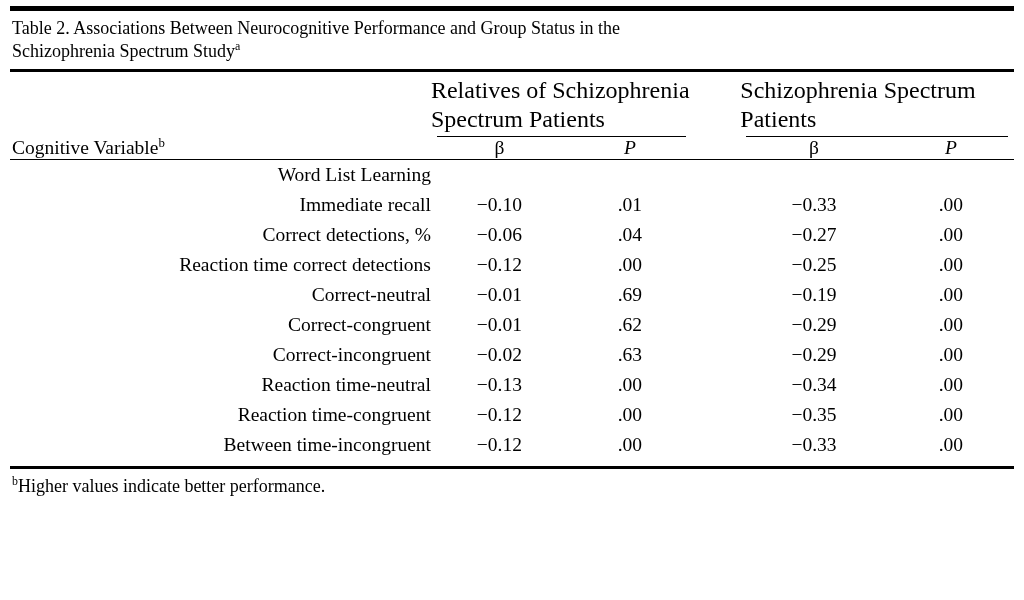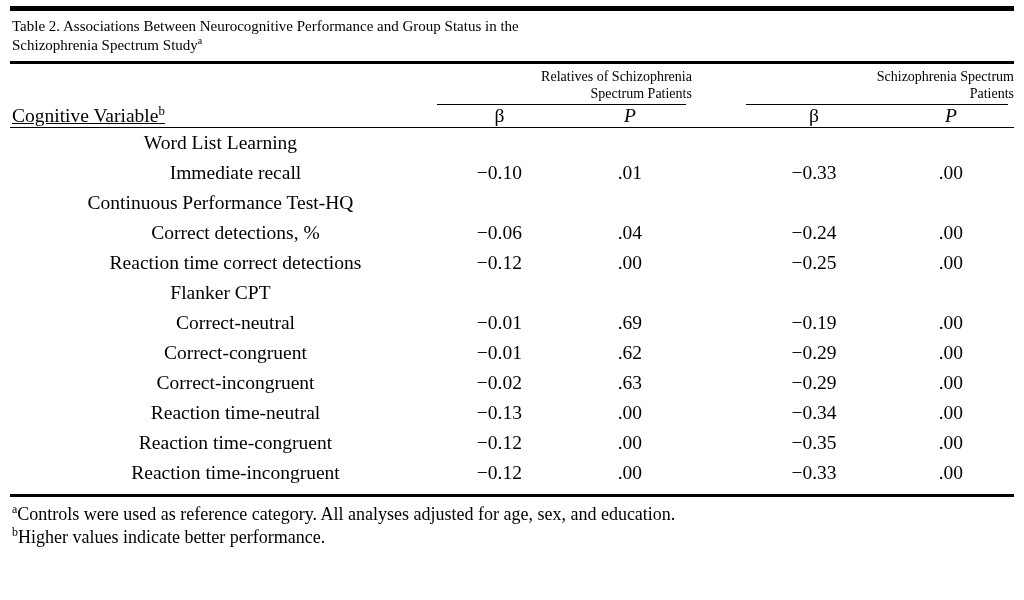--- a/index.html
+++ b/index.html
@@ -28,21 +28,21 @@
   }
   .rule-thin {
     height: 1px;
     background: #000000;
   }
   .rule-mid {
     height: 3px;
     background: #000000;
   }
   .title {
-    font-size: 15px;
+    font-size: 18px;
     line-height: 1.28;
     padding: 6px 2px 6px 2px;
     font-family: "Liberation Serif", serif;
   }
   .title sup {
     font-size: 0.66em;
     vertical-align: super;
     line-height: 0;
   }
   table.tbl {
@@ -57,54 +57,53 @@
     vertical-align: bottom;
   }
   col.c-var   { width: 400px; }
   col.c-b1    { width: 130px; }
   col.c-p1    { width: 118px; }
   col.c-gap   { width: 46px; }
   col.c-b2    { width: 140px; }
   col.c-p2    { width: 120px; }
 
   .grp-head {
-    text-align: right;
-    font-size: 14px;
+    text-align: left;
+    font-size: 24px;
     line-height: 1.22;
     padding-bottom: 2px;
   }
   .grp-rule {
     height: 1px;
     background: #000000;
     margin: 1px 6px 0 6px;
   }
   .subhead-row td {
     text-align: center;
     padding-top: 5px;
     padding-bottom: 5px;
   }
   .subhead-row td.varhead {
     text-align: left;
     padding-left: 2px;
-    text-decoration: underline;
   }
   .varhead sup, .footnote sup {
     font-size: 0.66em;
     vertical-align: super;
     line-height: 0;
   }
   .ital { font-style: italic; }
 
   tr.data td {
     padding-top: 3.5px;
     padding-bottom: 3.5px;
     line-height: 1.18;
   }
   td.label {
-    text-align: center;
+    text-align: right;
     padding-left: 2px;
   }
   td.label.indent {
     padding-left: 30px;
   }
   td.num {
     text-align: center;
   }
   .footnotes {
     font-size: 18px;
@@ -194,50 +193,34 @@
       </tr>
       <tr class="data">
         <td class="label indent">Immediate recall</td>
         <td class="num">−0.10</td>
         <td class="num">.01</td>
         <td></td>
         <td class="num">−0.33</td>
         <td class="num">.00</td>
       </tr>
       <tr class="data">
-        <td class="label">Continuous Performance Test-HQ</td>
-        <td class="num"></td>
-        <td class="num"></td>
-        <td></td>
-        <td class="num"></td>
-        <td class="num"></td>
-      </tr>
-      <tr class="data">
         <td class="label indent">Correct detections, %</td>
         <td class="num">−0.06</td>
         <td class="num">.04</td>
         <td></td>
-        <td class="num">−0.24</td>
+        <td class="num">−0.27</td>
         <td class="num">.00</td>
       </tr>
       <tr class="data">
         <td class="label indent">Reaction time correct detections</td>
         <td class="num">−0.12</td>
         <td class="num">.00</td>
         <td></td>
         <td class="num">−0.25</td>
         <td class="num">.00</td>
-      </tr>
-      <tr class="data">
-        <td class="label">Flanker CPT</td>
-        <td class="num"></td>
-        <td class="num"></td>
-        <td></td>
-        <td class="num"></td>
-        <td class="num"></td>
       </tr>
       <tr class="data">
         <td class="label indent">Correct-neutral</td>
         <td class="num">−0.01</td>
         <td class="num">.69</td>
         <td></td>
         <td class="num">−0.19</td>
         <td class="num">.00</td>
       </tr>
       <tr class="data">
@@ -266,30 +249,29 @@
       </tr>
       <tr class="data">
         <td class="label indent">Reaction time-congruent</td>
         <td class="num">−0.12</td>
         <td class="num">.00</td>
         <td></td>
         <td class="num">−0.35</td>
         <td class="num">.00</td>
       </tr>
       <tr class="data">
-        <td class="label indent">Reaction time-incongruent</td>
+        <td class="label indent">Between time-incongruent</td>
         <td class="num">−0.12</td>
         <td class="num">.00</td>
         <td></td>
         <td class="num">−0.33</td>
         <td class="num">.00</td>
       </tr>
     </tbody>
   </table>
 
   <div class="rule-mid" style="margin-top:6px;"></div>
 
   <div class="footnotes">
-    <span class="footnote"><sup>a</sup><span>Controls were used as reference category. All analyses adjusted for age, sex, and education.</span></span>
     <span class="footnote"><sup>b</sup><span>Higher values indicate better performance.</span></span>
   </div>
 
 </div>
 
 </body></html>

